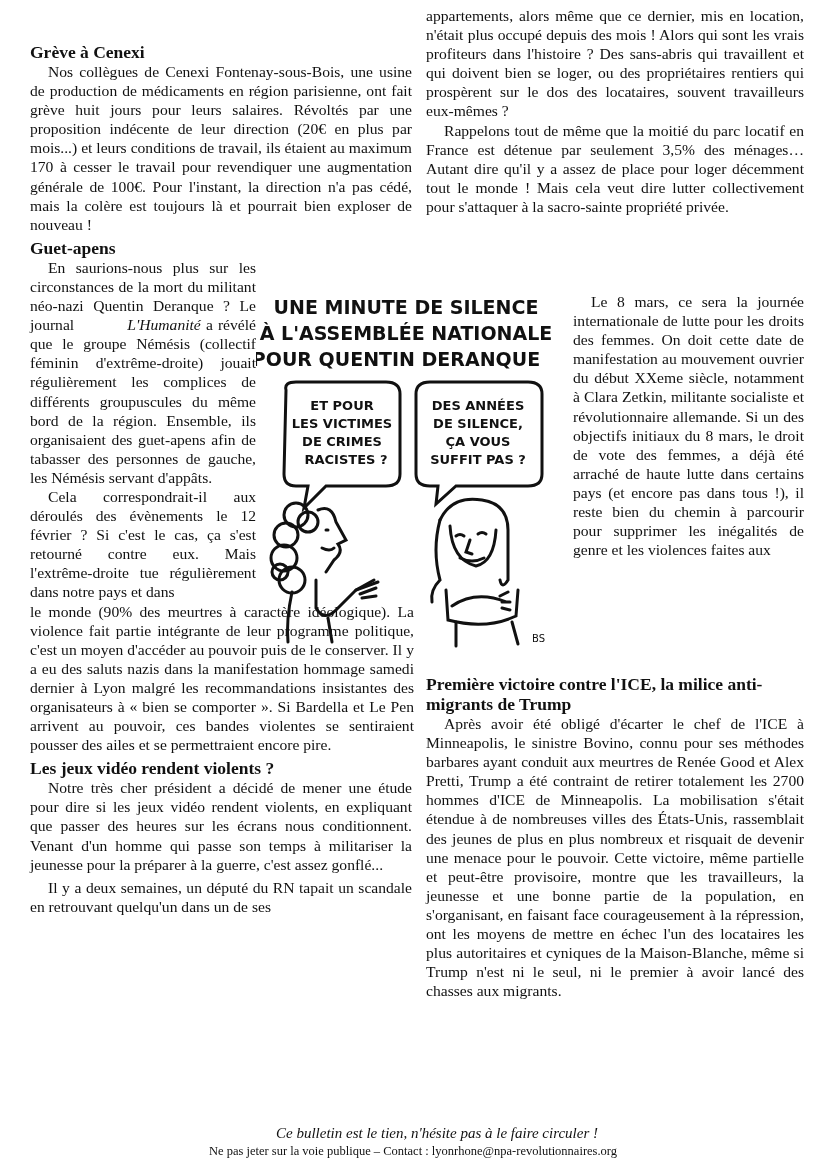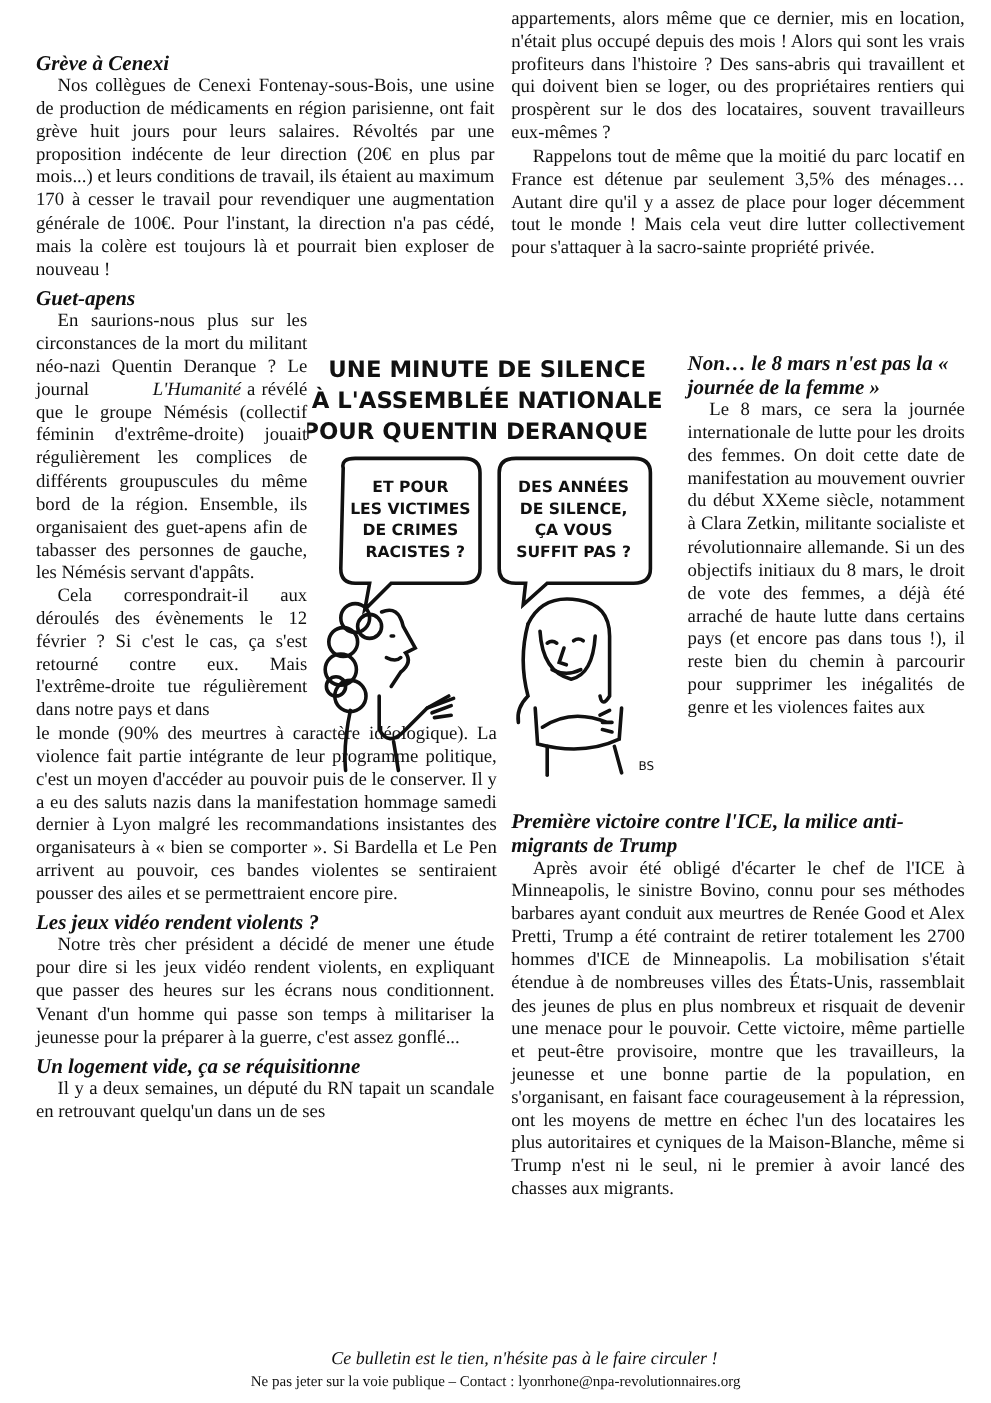--- a/index.html
+++ b/index.html
@@ -1,21 +1,21 @@
 <!DOCTYPE html>
 <html><head>
 <meta charset="utf-8">
 <style>
   html, body { margin: 0; padding: 0; background: #ffffff; }
   body { width: 826px; height: 1169px; position: relative; overflow: hidden;
          font-family: "Liberation Serif", "DejaVu Serif", serif; color: #111; }
   .col { position: absolute; font-size: 15.6px; line-height: 19.1px; text-align: justify; }
   .col-left { left: 30px; top: 42px; width: 382px; }
   .col-right { left: 426px; top: 0px; width: 378px; }
-  h2 { font-style: italic; font-weight: bold; font-size: 17.5px; line-height: 20px;
+  h2 { font-weight: bold; font-size: 17.5px; line-height: 20px;
        margin: 0; text-align: left; }
   p { margin: 0; }
   p.ind { text-indent: 18px; }
   .gap { height: 4px; }
   .narrow { width: 226px; }
   .float-art { position: absolute; left: 256px; top: 290px; width: 305px; height: 365px; }
   .right-narrow { position: absolute; left: 573px; top: 292px; width: 231px;
        font-size: 15.6px; line-height: 19.1px; text-align: justify; }
   .footer-line1 { position: absolute; left: 0; width: 826px; top: 1125px; text-align: center; font-style: italic; font-size: 15px; padding-left: 24px; }
   .footer-line2 { position: absolute; left: 0; width: 826px; top: 1144px; text-align: center; font-size: 12.5px; }
@@ -38,21 +38,20 @@
     </div>
     <p style="width:384px;">le monde (90% des meurtres à caractère idéologique). La violence fait partie intégrante de leur programme politique, c'est un moyen d'accéder au pouvoir puis de le conserver. Il y a eu des saluts nazis dans la manifestation hommage samedi dernier à Lyon malgré les recommandations insistantes des organisateurs à « bien se comporter ». Si Bardella et Le Pen arrivent au pouvoir, ces bandes violentes se sentiraient pousser des ailes et se permettraient encore pire.</p>
   </section>
   <div class="gap"></div>
   <section>
     <h2>Les jeux vidéo rendent violents ?</h2>
     <p class="ind">Notre très cher président a décidé de mener une étude pour dire si les jeux vidéo rendent violents, en expliquant que passer des heures sur les écrans nous conditionnent. Venant d'un homme qui passe son temps à militariser la jeunesse pour la préparer à la guerre, c'est assez gonflé...</p>
   </section>
   <div class="gap"></div>
   <section>
-    <h2>Un logement vide, ça se réquisitionne</h2>
     <p class="ind">Il y a deux semaines, un député du RN tapait un scandale en retrouvant quelqu'un dans un de ses</p>
   </section>
 </div>
 
 <div class="col col-right" style="top:6px;">
   <p>appartements, alors même que ce dernier, mis en location, n'était plus occupé depuis des mois ! Alors qui sont les vrais profiteurs dans l'histoire ? Des sans-abris qui travaillent et qui doivent bien se loger, ou des propriétaires rentiers qui prospèrent sur le dos des locataires, souvent travailleurs eux-mêmes ?</p>
   <p class="ind">Rappelons tout de même que la moitié du parc locatif en France est détenue par seulement 3,5% des ménages… Autant dire qu'il y a assez de place pour loger décemment tout le monde ! Mais cela veut dire lutter collectivement pour s'attaquer à la sacro-sainte propriété privée.</p>
 </div>
 
 <div class="float-art">
@@ -105,21 +104,20 @@
       <path d="M190,300 L192,330 Q230,340 260,326 L262,300"></path>
       <path d="M196,316 Q220,300 250,312 M244,306 l8,-4 M246,312 l8,0 M246,318 l8,2"></path>
       <path d="M200,332 L200,356"></path>
       <path d="M256,332 L262,354"></path>
     </g>
     <text x="276" y="352" font-family="DejaVu Sans, sans-serif" font-size="10" fill="#111">BS</text>
   </svg>
 </div>
 
 <div class="right-narrow">
-  <h2>Non… le 8 mars n'est pas la « journée de la femme »</h2>
   <p class="ind">Le 8 mars, ce sera la journée internationale de lutte pour les droits des femmes. On doit cette date de manifestation au mouvement ouvrier du début XXeme siècle, notamment à Clara Zetkin, militante socialiste et révolutionnaire allemande. Si un des objectifs initiaux du 8 mars, le droit de vote des femmes, a déjà été arraché de haute lutte dans certains pays (et encore pas dans tous !), il reste bien du chemin à parcourir pour supprimer les inégalités de genre et les violences faites aux</p>
 </div>
 
 <div class="col" style="left:426px; top:666px; width:378px;">
   <div class="gap" style="height:8px;"></div>
   <section>
     <h2>Première victoire contre l'ICE, la milice anti-migrants de Trump</h2>
     <p class="ind">Après avoir été obligé d'écarter le chef de l'ICE à Minneapolis, le sinistre Bovino, connu pour ses méthodes barbares ayant conduit aux meurtres de Renée Good et Alex Pretti, Trump a été contraint de retirer totalement les 2700 hommes d'ICE de Minneapolis. La mobilisation s'était étendue à de nombreuses villes des États-Unis, rassemblait des jeunes de plus en plus nombreux et risquait de devenir une menace pour le pouvoir. Cette victoire, même partielle et peut-être provisoire, montre que les travailleurs, la jeunesse et une bonne partie de la population, en s'organisant, en faisant face courageusement à la répression, ont les moyens de mettre en échec l'un des locataires les plus autoritaires et cyniques de la Maison-Blanche, même si Trump n'est ni le seul, ni le premier à avoir lancé des chasses aux migrants.</p>
   </section>
 </div>

